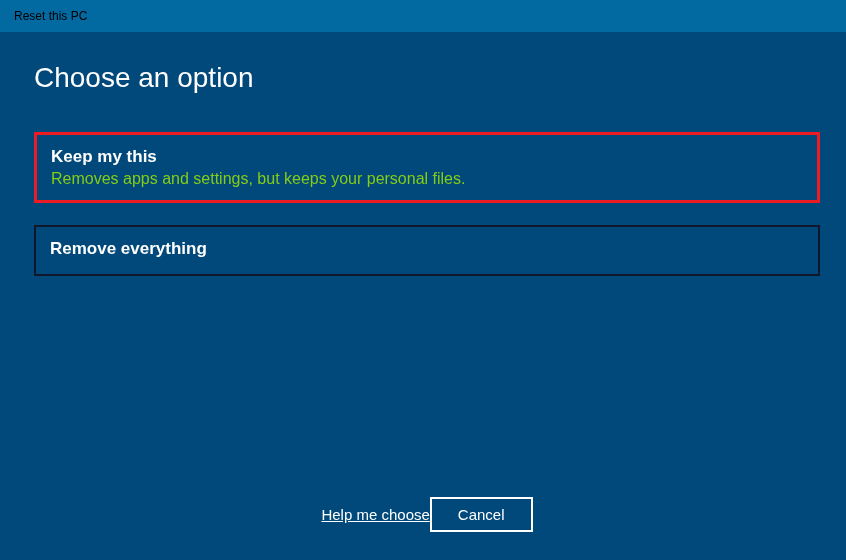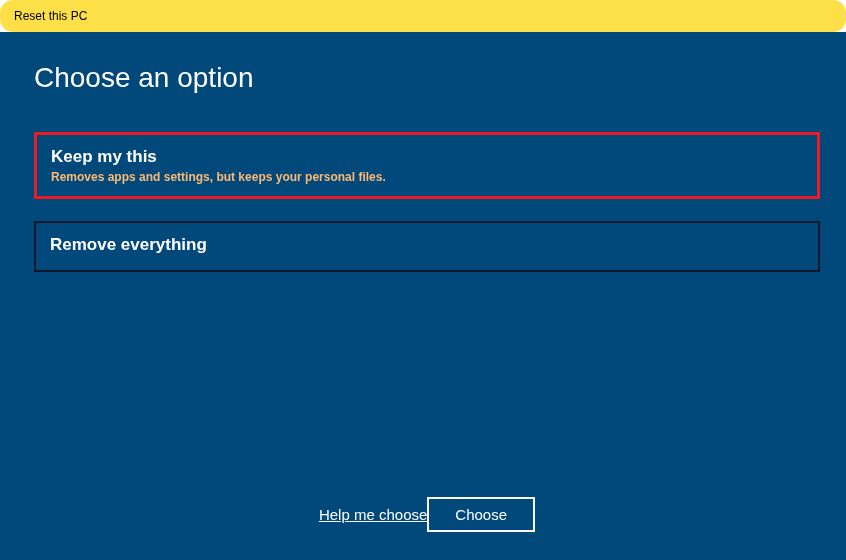--- a/index.html
+++ b/index.html
@@ -8,28 +8,27 @@
       box-sizing: border-box;
     }
     body {
       font-family: "Segoe UI", Tahoma, sans-serif;
       background: #ffffff;
       width: 846px;
       height: 560px;
       overflow: hidden;
     }
     .title-bar {
-      background: #fde047;
+      background: #0369a1;
       height: 32px;
       padding: 6px 14px;
       font-size: 12px;
       color: #000000;
       display: flex;
       align-items: center;
-      border-radius: 13px;
     }
     .main-panel {
       background: #00497a;
       height: 528px;
       padding: 30px 26px 20px 34px;
       display: flex;
       flex-direction: column;
     }
     .heading {
       color: #ffffff;
@@ -53,23 +52,23 @@
     .option.highlighted {
       border: 3px solid #ed1c24;
     }
     .option-title {
       color: #ffffff;
       font-size: 17px;
       font-weight: 600;
       margin-bottom: 3px;
     }
     .option-desc {
-      color: #fdba74;
-      font-size: 12px;
-      font-weight: 700;
+      color: #84cc16;
+      font-size: 16px;
+      font-weight: 400;
     }
     .footer {
       margin-top: auto;
       display: flex;
       justify-content: center;
       align-items: center;
       padding-bottom: 8px;
     }
     .help-link {
       color: #ffffff;
@@ -103,15 +102,15 @@
       <div class="option-desc">Removes apps and settings, but keeps your personal files.</div>
     </button>
 
     <button class="option">
       <div class="option-title">Remove everything</div>
     </button>
   </div>
 
   <div class="footer">
     <a class="help-link">Help me choose</a>
-    <button class="cancel-btn">Choose</button>
+    <button class="cancel-btn">Cancel</button>
   </div>
 </div>
 
 </body></html>

